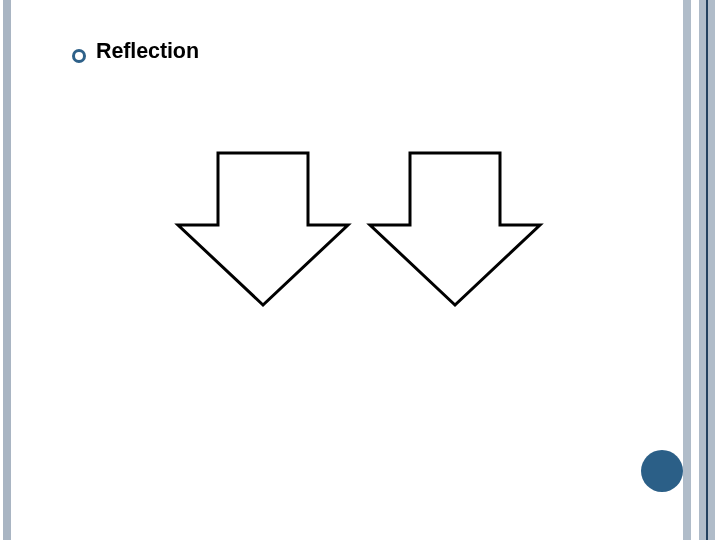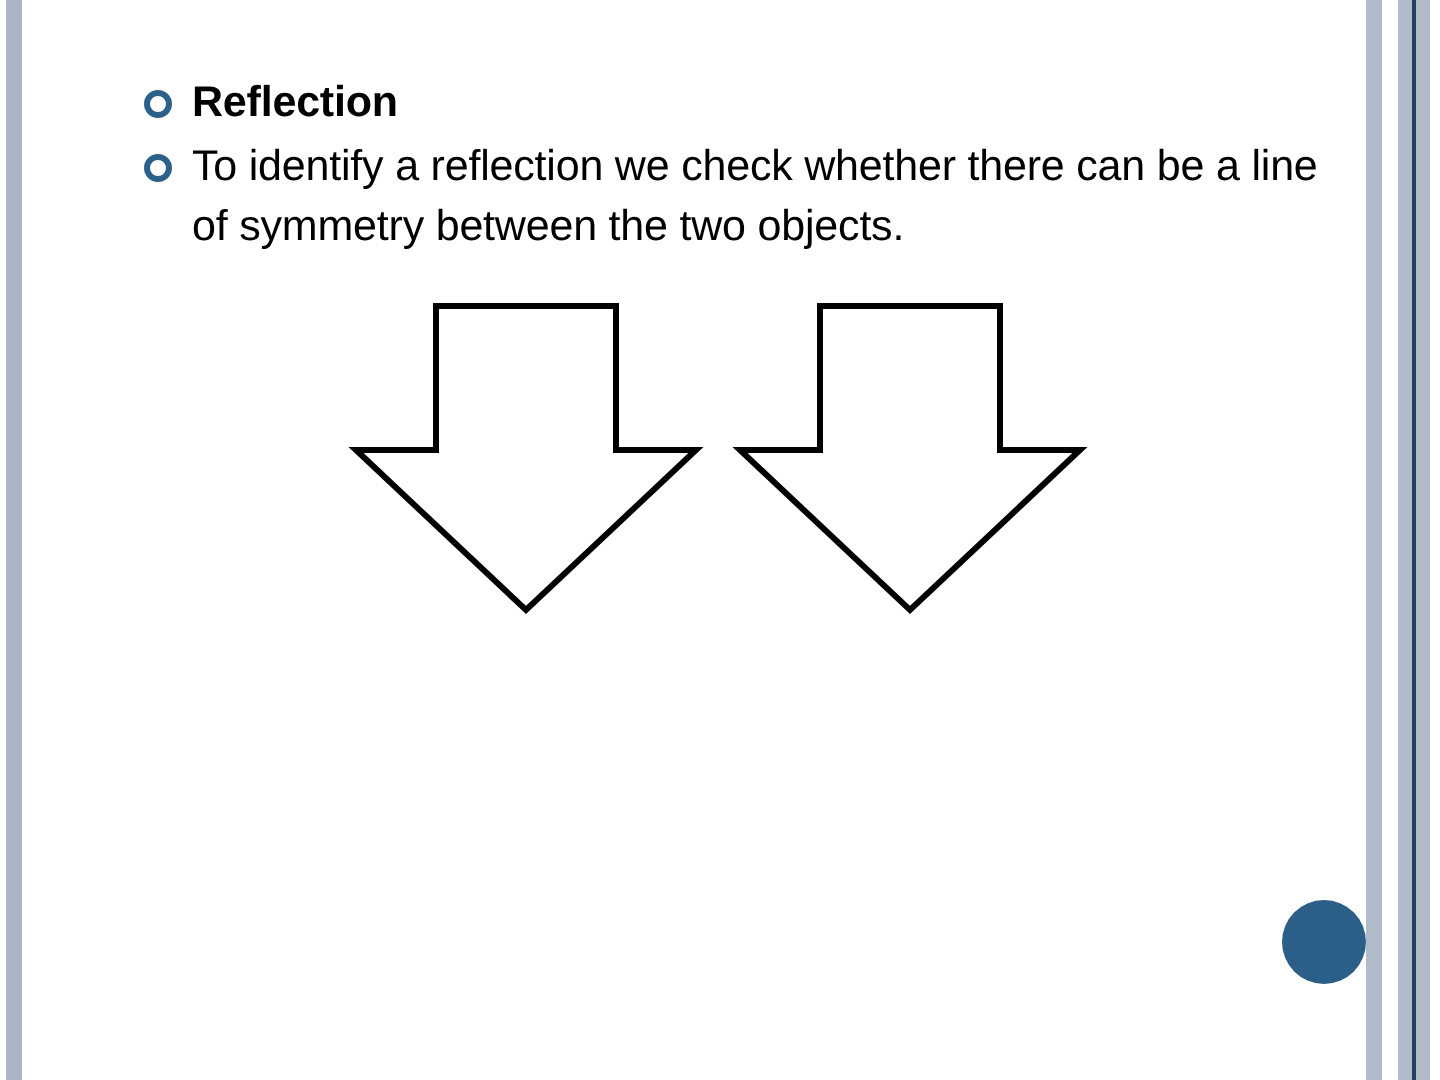--- a/index.html
+++ b/index.html
@@ -60,21 +60,21 @@
   
   .content {
     position: absolute;
     left: 72px;
     top: 36px;
     width: 590px;
   }
 
   .bullet-row {
     display: flex;
-    align-items: flex-start;
+    align-items: center;
     margin-bottom: 2px;
   }
   .bullet-marker {
     flex: 0 0 auto;
     width: 24px;
     padding-top: 9px;
     display: flex;
     justify-content: flex-start;
     align-items: flex-start;
   }
@@ -140,26 +140,20 @@
 
   <div class="content">
 
     <div class="bullet-row">
       <span class="bullet-marker">
         <span class="ring"></span>
       </span>
       <span class="bullet-text strong">Reflection</span>
     </div>
 
-    <div class="bullet-row">
-      <span class="bullet-marker">
-        <span class="ring"></span>
-      </span>
-      <span class="bullet-text">To identify a reflection we check whether there can be a line of symmetry between the two objects.</span>
-    </div>
 
   </div>
 
   <div class="figure">
     <svg width="400" height="225" viewBox="0 0 400 225" xmlns="http://www.w3.org/2000/svg">
 
       <polygon points="18,80 58,80 58,8 148,8 148,80 188,80 103,160" fill="#ffffff" stroke="#000000" stroke-width="3" stroke-linejoin="miter" transform="translate(0,9)"></polygon>
 
       <polygon points="18,80 58,80 58,8 148,8 148,80 188,80 103,160" fill="#ffffff" stroke="#000000" stroke-width="3" stroke-linejoin="miter" transform="translate(192,9)"></polygon>
     </svg>

